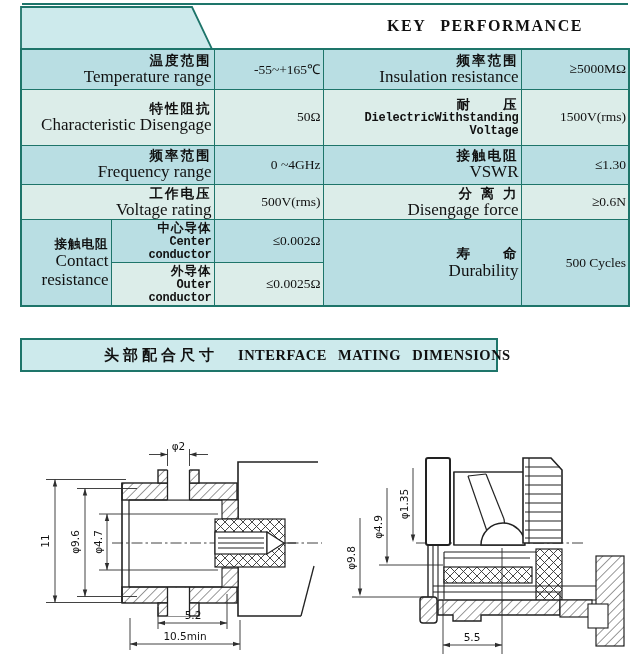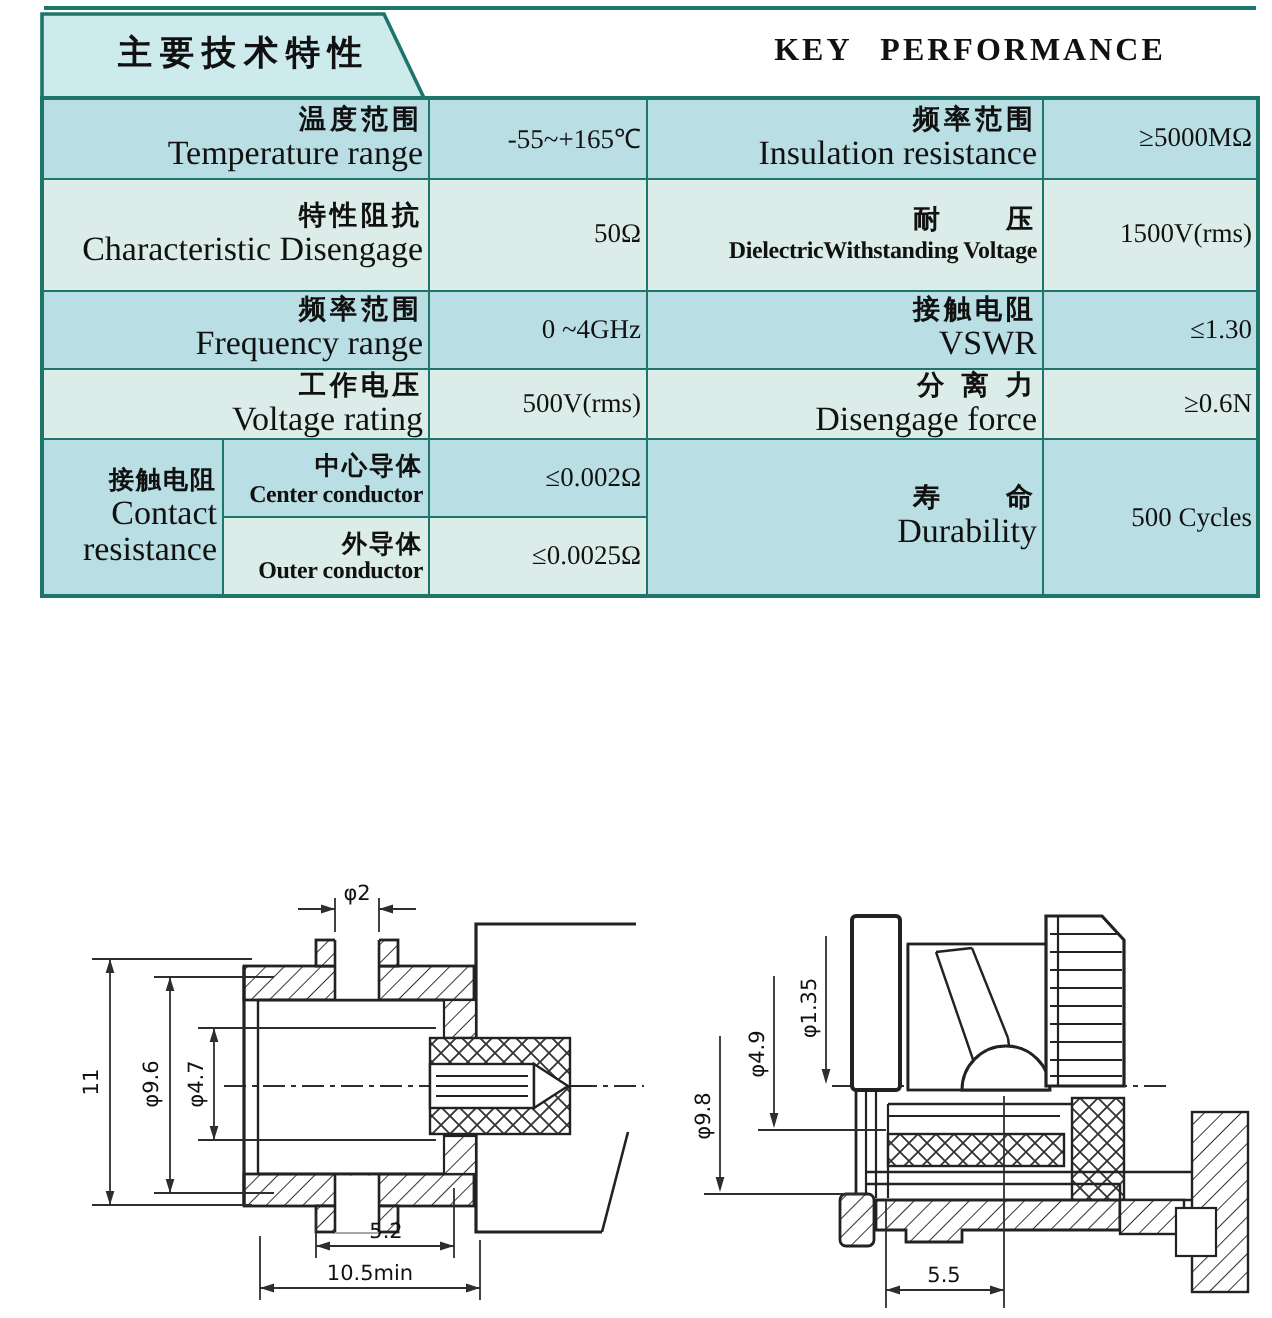--- a/index.html
+++ b/index.html
@@ -19,21 +19,21 @@
   
   table.spec{position:absolute;left:20px;top:48px;width:608px;height:237px;
       border-collapse:collapse;table-layout:fixed;border:2px solid var(--teal);}
   table.spec td{border:1.5px solid var(--teal);text-align:right;vertical-align:middle;
       padding:0 2px;overflow:hidden;}
   tr.rdark td{background:var(--row-dark);}
   tr.rlight td{background:var(--row-light);}
   td.span-dark{background:var(--row-dark) !important;}
   .zh{font-weight:bold;font-size:13.5px;letter-spacing:2px;line-height:1.2;white-space:nowrap;}
   .en{font-family:"Liberation Serif",serif;font-weight:normal;font-size:17px;line-height:1.1;}
-  .en-s{font-family:Liberation Serif, serif;font-weight:bold;font-size:12px;line-height:1.1;letter-spacing:-0.2px;}
+  .en-s{font-family:Liberation Mono, monospace;font-weight:bold;font-size:12px;line-height:1.1;letter-spacing:-0.2px;}
   .val{font-family:"Liberation Serif",serif;font-weight:normal;font-size:13.5px;}
   .zh-sm{font-weight:bold;font-size:12.5px;letter-spacing:1px;line-height:1.25;white-space:nowrap;}
   
   .sec2{position:absolute;left:20px;top:338px;width:474px;height:30px;background:var(--hdr);
       border:2px solid var(--teal);display:flex;align-items:center;}
   .sec2 .zh2{margin-left:82px;font-weight:bold;font-size:15px;letter-spacing:4px;white-space:nowrap;}
   .sec2 .en2{margin-left:20px;font-family:"Liberation Serif",serif;font-weight:bold;
       font-size:14.5px;letter-spacing:0.5px;word-spacing:7px;white-space:nowrap;}
   
   svg.draw{position:absolute;left:0;top:430px;}
@@ -46,21 +46,20 @@
 </head>
 <body>
 
 <div id="page">
 
   <div class="toprule"></div>
 
   <svg class="trap-svg" width="200" height="45">
     <polygon points="1,1 172,1 192,43 1,43" fill="#cdeaec" stroke="#1e756a" stroke-width="1.8"></polygon>
   </svg>
-  <div class="trap-title">主要技术特性</div>
   <div class="key-perf">KEY PERFORMANCE</div>
 
   <table class="spec">
     <colgroup>
         <col style="width:90px">
         <col style="width:103px">
         <col style="width:109px">
         <col style="width:198px">
         <col style="width:108px">
       </colgroup>
@@ -132,20 +131,24 @@
     <tr class="rlight" style="height:39px">
       <td>
         <div class="zh-sm">外导体</div>
         <div class="en-s">Outer conductor</div>
           </td>
       <td class="val">≤0.0025Ω</td>
     </tr>
   </tbody>
     </table>
 
+  <div class="sec2">
+    <span class="zh2">头部配合尺寸</span>
+    <span class="en2">INTERFACE  MATING  DIMENSIONS</span>
+  </div>
 
   <svg class="draw" width="636" height="229" viewBox="0 430 636 229">
     <defs>
       <pattern id="ph" patternUnits="userSpaceOnUse" width="6.5" height="6.5" patternTransform="rotate(-45)">
         <rect width="6.5" height="6.5" fill="#ffffff"></rect>
         <line x1="0" y1="0" x2="6.5" y2="0" stroke="#333" stroke-width="1"></line>
       </pattern>
       <pattern id="px" patternUnits="userSpaceOnUse" width="9" height="9">
         <rect width="9" height="9" fill="#ffffff"></rect>
         <path d="M0,0 L9,9 M9,0 L0,9" stroke="#333" stroke-width="0.9"></path>

